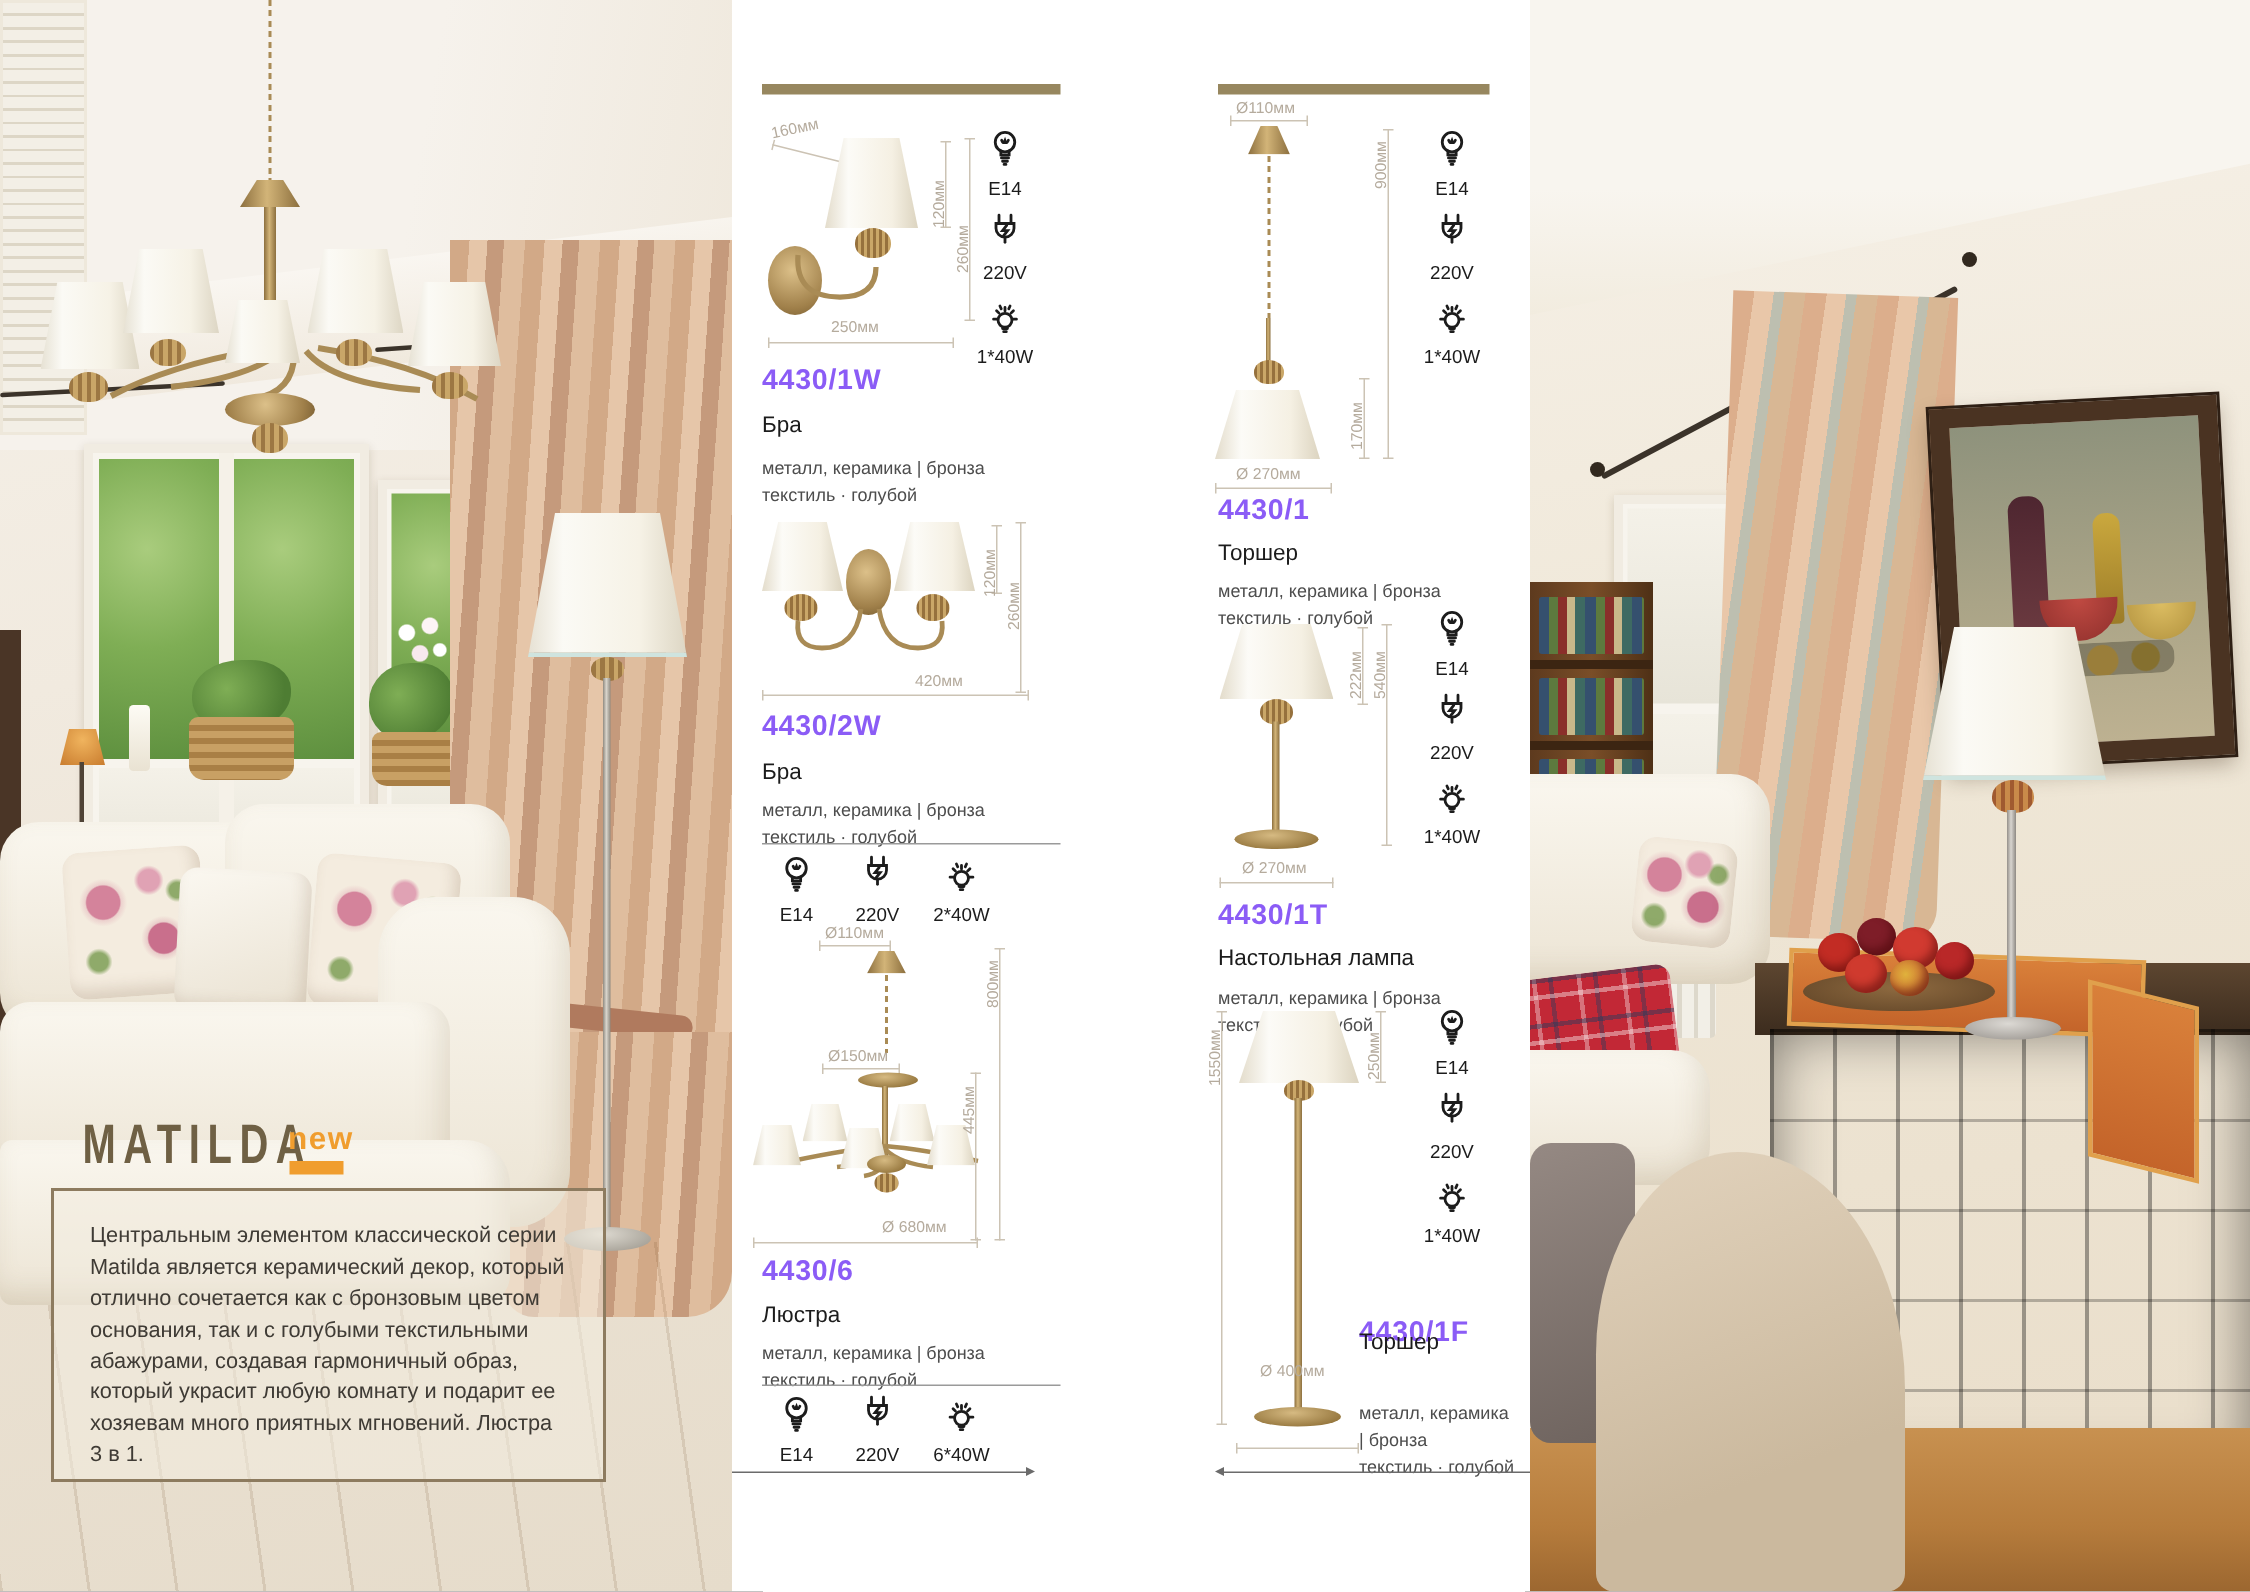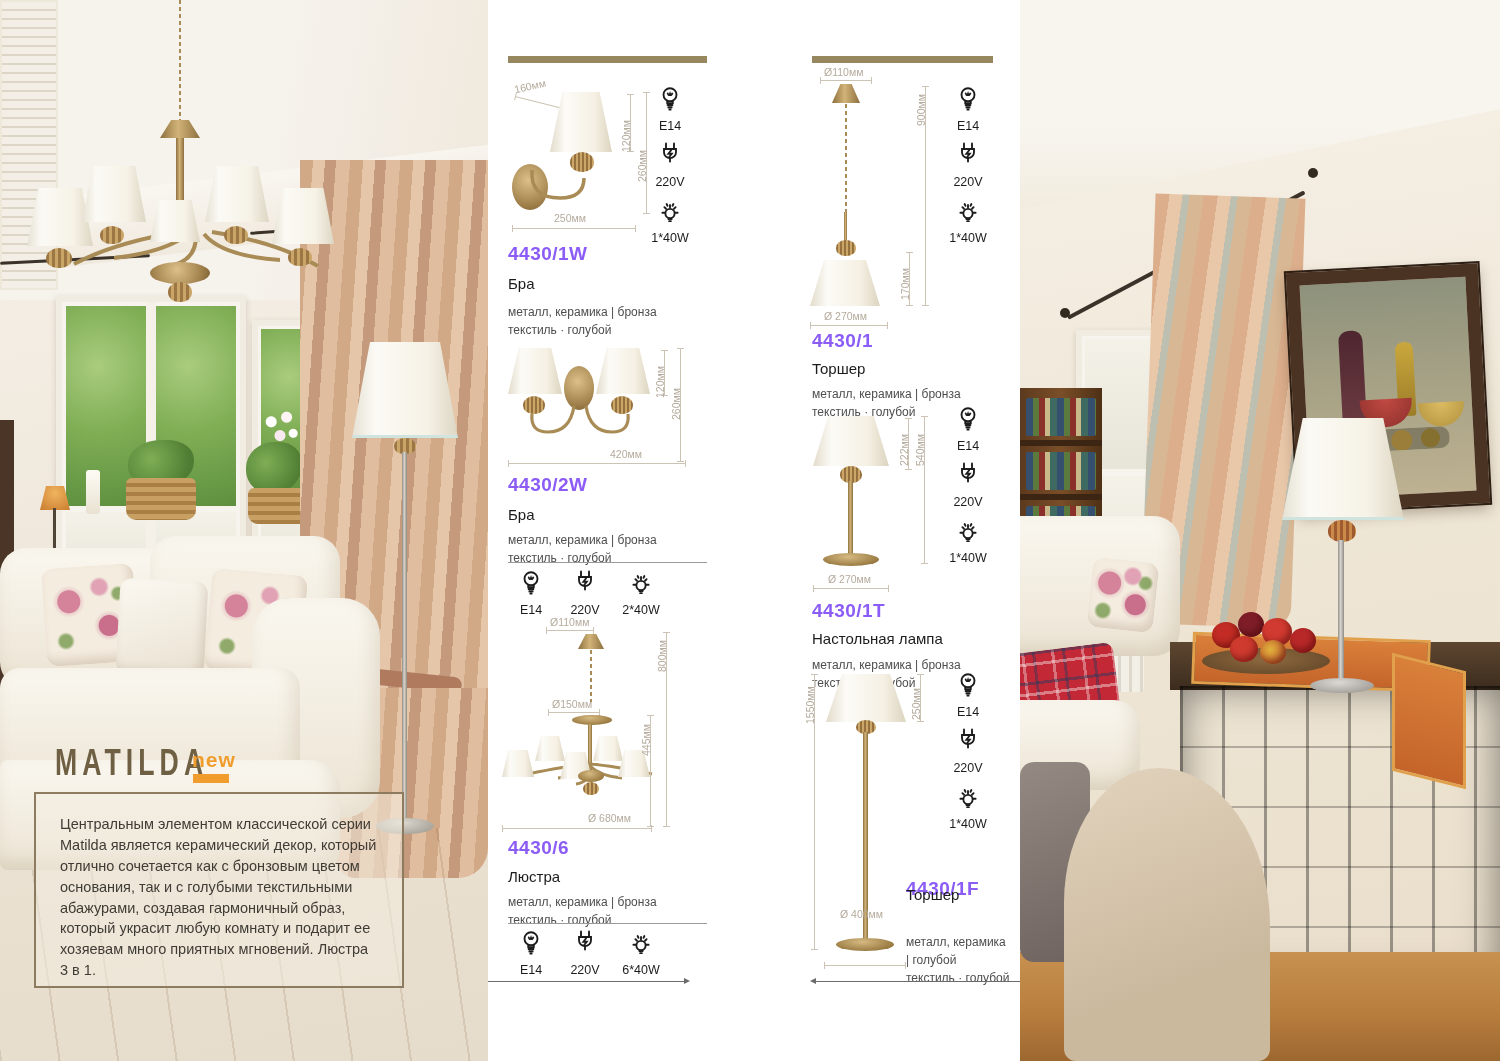--- a/index.html
+++ b/index.html
@@ -560,21 +560,21 @@
               <path d="M10.7 18.4h2.6M11.3 20.1h1.4"></path>
               <path d="M12 7.2v1.9M7.5 8.9l1.3 1.3M16.5 8.9l-1.3 1.3M5.9 13.4h1.8M16.3 13.4h1.8M9.3 6.4l.7 1.5M14.7 6.4l-.7 1.5"></path>
             </svg></span>
         <div class="lbl">1*40W</div>
       </div>
 
       <div class="code" style="left:418px;top:878px;">4430/1F</div>
       <div class="ptype" style="left:418px;top:886px;">Торшер</div>
       <div class="mats" style="left:418px;top:933px;">
         <div>металл, керамика</div>
-        <div>| голубой</div>
+        <div>| бронза</div>
         <div>текстиль · голубой</div>
       </div>
     </div>
 
     <div class="endline" style="left:324px;top:981px;width:208px;"></div>
     <div class="arrow-l" style="left:322px;top:978px;"></div>
   </div>
 
 </div>
 

